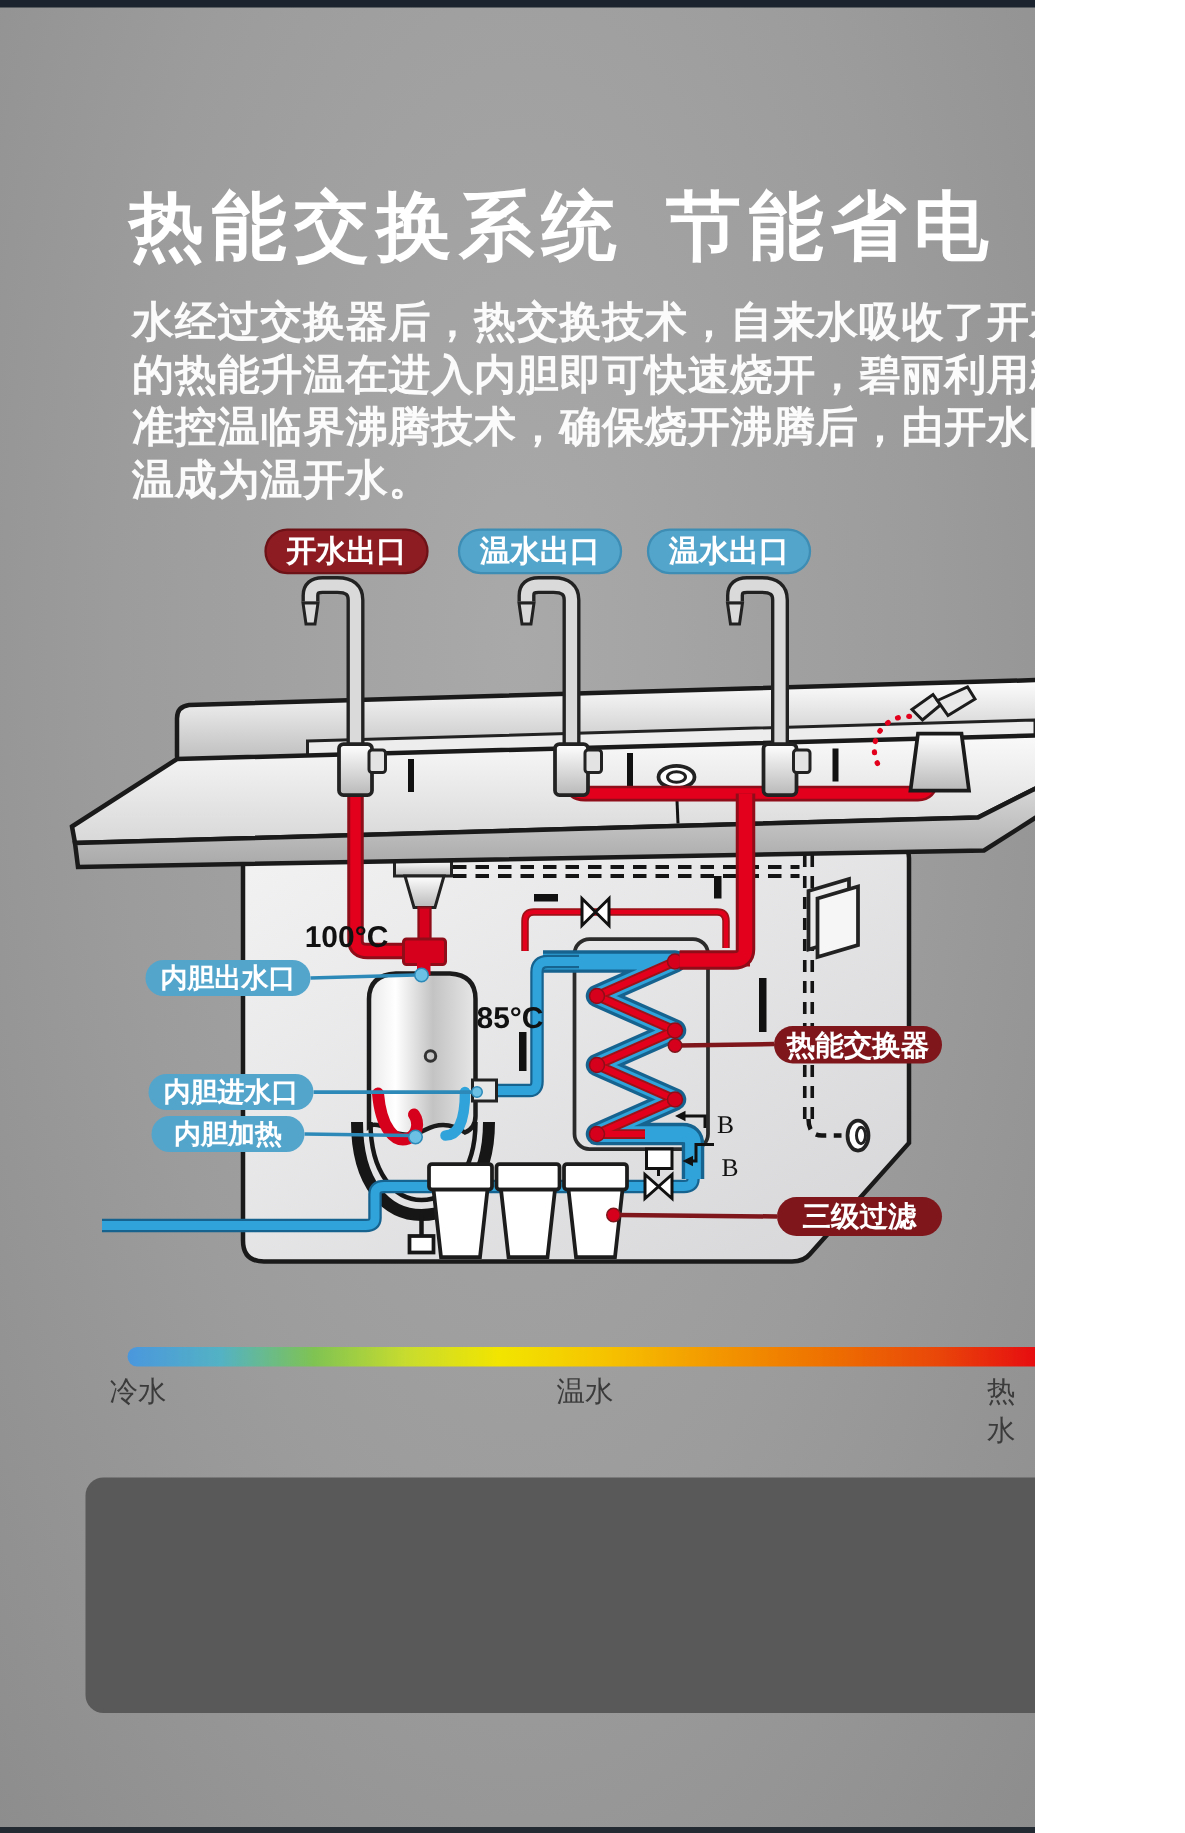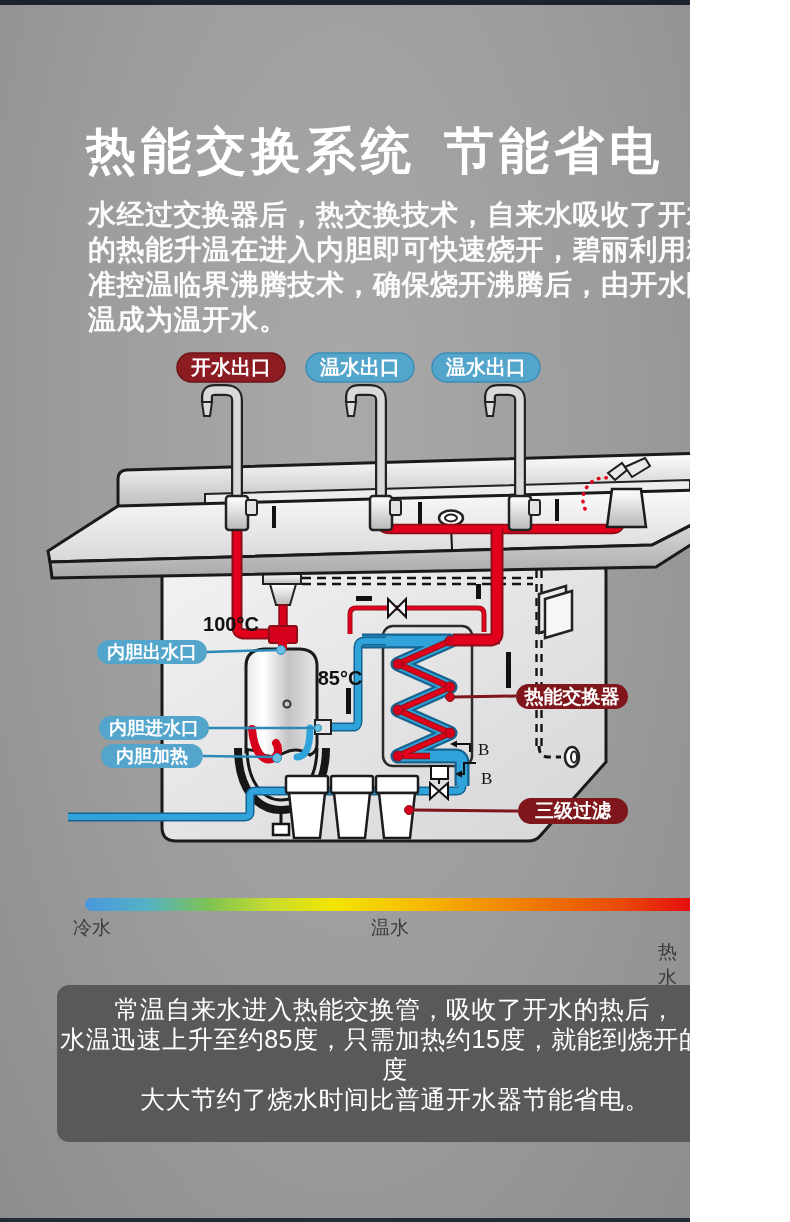--- a/index.html
+++ b/index.html
@@ -19,21 +19,21 @@
     position:absolute; top:169px; left:88px; width:628px;
     color:#fbfbfb; font-size:28px; line-height:35px; letter-spacing:0.5px;font-weight:bold;
   }
   .diagram-svg{position:absolute; top:338px; left:0;}
   .temp-bar{
     position:absolute; top:898px; left:85px; width:620px; height:13px; border-radius:7px;
     background:linear-gradient(90deg,#4a97dd 0%,#53b2c4 10%,#7fc353 20%,#c8dc2e 30%,#f2e500 40%,
                #f6c100 52%,#f39800 63%,#ee7100 75%,#e94709 87%,#e60012 100%);
   }
   .temp-label{position:absolute; top:915px; font-size:19px; color:#3b3b3b;}
-  .temp-cold{left:73px;} .temp-warm{left:371px;} .temp-hot{left:658px;margin-top:24px;}
+  .temp-cold{left:73px;} .temp-warm{left:371px;} .temp-hot{left:658px;}
   .principle{
     position:absolute; top:985px; left:57px; width:676px; height:157px;
     background:#595959; border-radius:12px; text-align:center;
   }
   .principle-heading{
     margin-top:18px; font-size:30px; font-weight:bold; letter-spacing:2px; color:#ef8200;
   }
   .principle-lines{margin-top:9px; color:#ffffff; font-size:25px; line-height:30px; letter-spacing:0.5px;}
   svg text{font-family:"Liberation Sans", sans-serif;}
   svg text.serif{font-family:"Liberation Serif", serif;}
@@ -292,21 +292,16 @@
     <text x="231" y="631" font-size="20" font-weight="bold" fill="#111" text-anchor="middle">100°C</text>
     <text x="340" y="685" font-size="20" font-weight="bold" fill="#111" text-anchor="middle">85°C</text>
   </svg>
 
   <div class="temp-bar"></div>
   <div class="temp-label temp-cold">冷水</div>
   <div class="temp-label temp-warm">温水</div>
   <div class="temp-label temp-hot">热水</div>
 
   <div class="principle">
-    <div class="principle-lines">
-      <div>常温自来水进入热能交换管，吸收了开水的热后，</div>
-      <div>水温迅速上升至约85度，只需加热约15度，就能到烧开的温度</div>
-      <div>大大节约了烧水时间比普通开水器节能省电。</div>
-    </div>
   </div>
 
   <div class="bottom-strip"></div>
 </div>
 
 </body></html>

